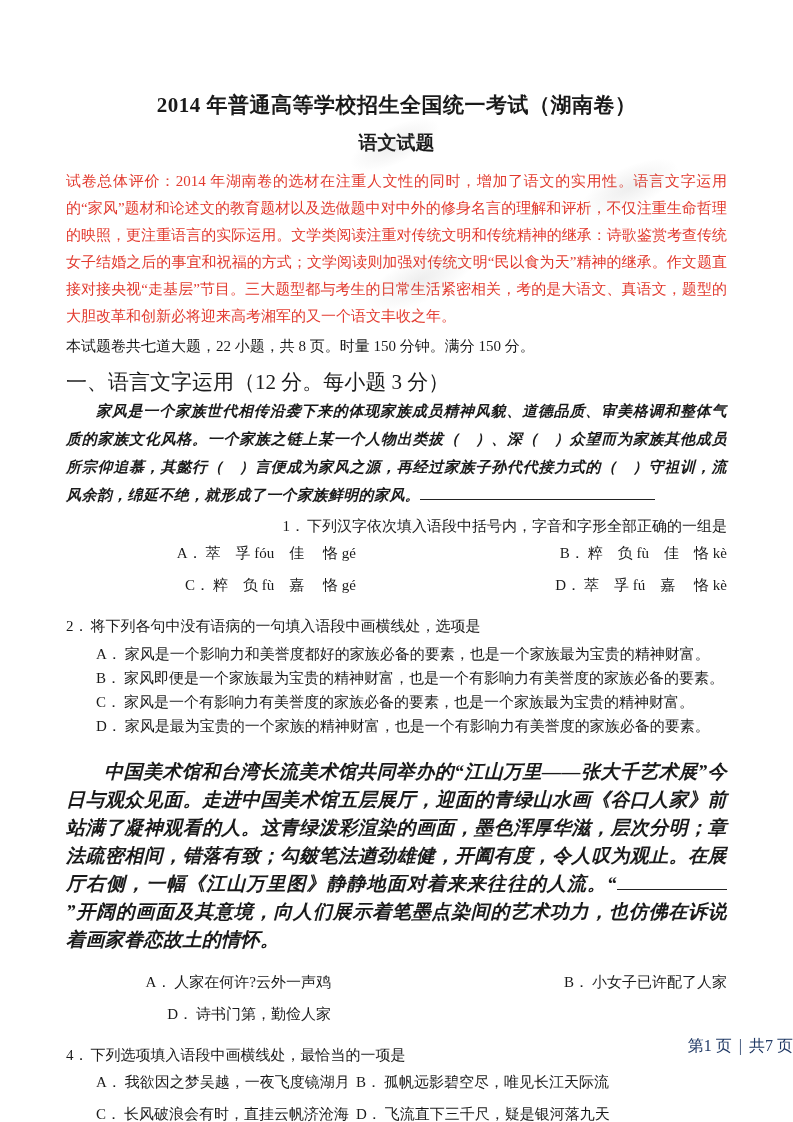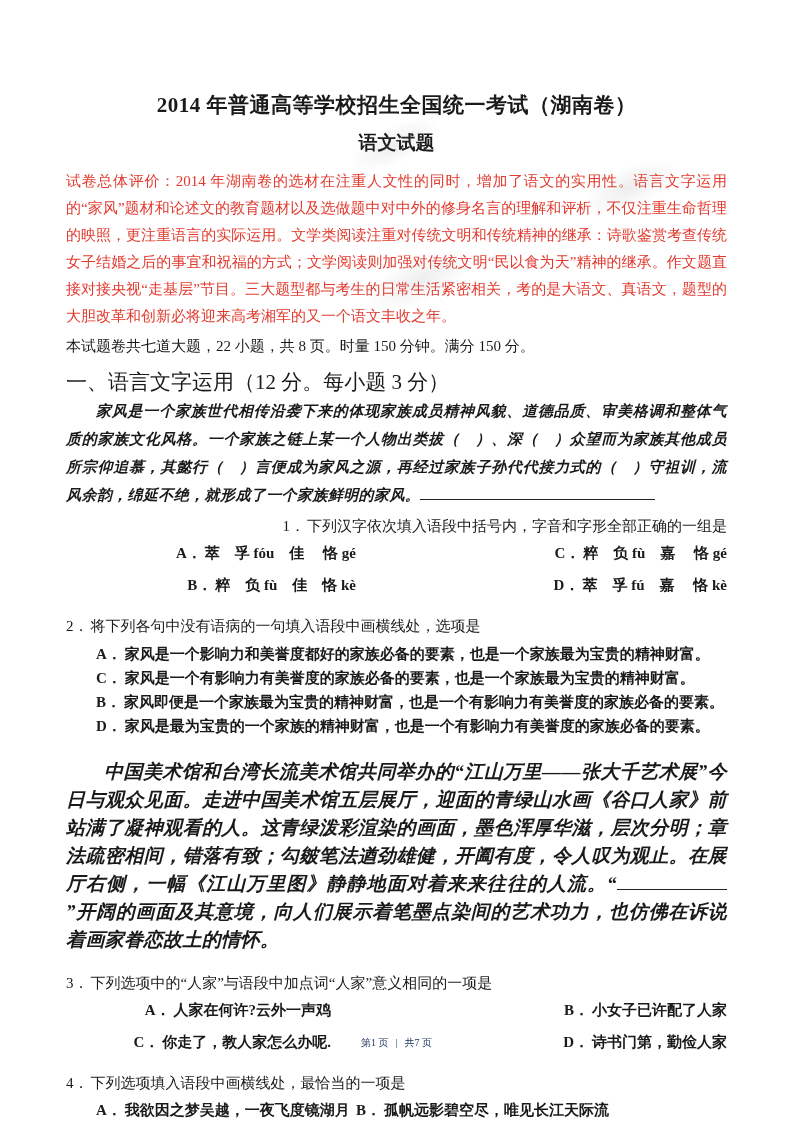--- a/index.html
+++ b/index.html
@@ -29,29 +29,29 @@
 
   .blank { display: inline-block; border-bottom: 1.4px solid #222; height: 0.95em; vertical-align: baseline; }
   .blank.long { width: 235px; }
   .blank.short { width: 110px; }
 
   .question { margin-top: 17px; }
   .question.q1 { margin-top: 5px; text-align: right; }
   .stem { font-size: 15px; line-height: 24px; }
   .stem .qnum { margin-right: 2px; }
 
-  .opts { margin-left: 30px; margin-top: 4px; font-size: 15px; font-weight: bold; }
+  .opts { margin-left: 30px; margin-top: 4px; font-size: 15px; }
   .opts-grid { display: grid; grid-template-columns: 260px 1fr; row-gap: 9px; line-height: 23px; }
   .opts-grid.narrow { grid-template-columns: 235px 1fr; text-align: right; }
   .opts-list .opt { line-height: 24px; }
   .opt-label { margin-right: 3px; }
 
   .footer {
     position: absolute; left: 0; top: 1036px; width: 100%;
-    text-align: center; font-size: 10px; color: var(--navy, #1f3864);
+    text-align: right; font-size: 16px; color: var(--navy, #1f3864);
   }
   .footer .sep { margin: 0 7px; }
 
   .wm {
     position: absolute; pointer-events: none;
     background: radial-gradient(closest-side, rgba(120,120,120,0.13), rgba(120,120,120,0) 75%);
     transform: rotate(-25deg);
   }
   .wm1 { left: 340px; top: 250px; width: 160px; height: 60px; }
   .wm2 { left: 560px; top: 160px; width: 140px; height: 55px; }
@@ -74,44 +74,42 @@
   <p class="info">本试题卷共七道大题，22 小题，共 8 页。时量 150 分钟。满分 150 分。</p>
 
   <p class="section-heading">一、语言文字运用（12 分。每小题 3 分）</p>
 
   <p class="passage first"><span>家风是一个家族世代相传沿袭下来的体现家族成员精神风貌、道德品质、审美格调和整体气质的家族文化风格。一个家族之链上某一个人物出类拔（　）、深（　）众望而为家族其他成员所宗仰追慕，其懿行（　）言便成为家风之源，再经过家族子孙代代接力式的（　）守祖训，流风余韵，绵延不绝，就形成了一个家族鲜明的家风。</span><span class="blank long"></span></p>
 
   <div class="question q1">
     <p class="stem"><span class="qnum">1．</span><span>下列汉字依次填入语段中括号内，字音和字形全部正确的一组是</span></p>
     <div class="opts opts-grid">
       <div class="opt"><span class="opt-label">A．</span><span>萃　孚 fóu　佳　 恪 gé</span></div>
+      <div class="opt"><span class="opt-label">B．</span><span>粹　负 fù　佳　恪 kè</span></div>
       <div class="opt"><span class="opt-label">C．</span><span>粹　负 fù　嘉　 恪 gé</span></div>
-      <div class="opt"><span class="opt-label">B．</span><span>粹　负 fù　佳　恪 kè</span></div>
       <div class="opt"><span class="opt-label">D．</span><span>萃　孚 fú　嘉　 恪 kè</span></div>
     </div>
   </div>
 
   <div class="question">
     <p class="stem"><span class="qnum">2．</span><span>将下列各句中没有语病的一句填入语段中画横线处，选项是</span></p>
     <div class="opts opts-list">
       <div class="opt"><span class="opt-label">A．</span><span>家风是一个影响力和美誉度都好的家族必备的要素，也是一个家族最为宝贵的精神财富。</span></div>
+      <div class="opt"><span class="opt-label">B．</span><span>家风即便是一个家族最为宝贵的精神财富，也是一个有影响力有美誉度的家族必备的要素。</span></div>
       <div class="opt"><span class="opt-label">C．</span><span>家风是一个有影响力有美誉度的家族必备的要素，也是一个家族最为宝贵的精神财富。</span></div>
-      <div class="opt"><span class="opt-label">B．</span><span>家风即便是一个家族最为宝贵的精神财富，也是一个有影响力有美誉度的家族必备的要素。</span></div>
       <div class="opt"><span class="opt-label">D．</span><span>家风是最为宝贵的一个家族的精神财富，也是一个有影响力有美誉度的家族必备的要素。</span></div>
     </div>
   </div>
 
   <p class="passage second"><span>中国美术馆和台湾长流美术馆共同举办的“江山万里——张大千艺术展”今日与观众见面。走进中国美术馆五层展厅，迎面的青绿山水画《谷口人家》前站满了凝神观看的人。这青绿泼彩渲染的画面，墨色浑厚华滋，层次分明；章法疏密相间，错落有致；勾皴笔法遒劲雄健，开阖有度，令人叹为观止。在展厅右侧，一幅《江山万里图》静静地面对着来来往往的人流。“</span><span class="blank short"></span><span>”开阔的画面及其意境，向人们展示着笔墨点染间的艺术功力，也仿佛在诉说着画家眷恋故土的情怀。</span></p>
 
   <div class="question">
-    <p class="stem"><span class="qnum">3．</span><span>下列选项中的“人家”与语段中加点词“人家”意义相同的一项是</span></p>
     <div class="opts opts-grid narrow">
       <div class="opt"><span class="opt-label">A．</span><span>人家在何许?云外一声鸡</span></div>
       <div class="opt"><span class="opt-label">B．</span><span>小女子已许配了人家</span></div>
-      <div class="opt"><span class="opt-label">C．</span><span>你走了，教人家怎么办呢.</span></div>
       <div class="opt"><span class="opt-label">D．</span><span>诗书门第，勤俭人家</span></div>
     </div>
   </div>
 
   <div class="question">
     <p class="stem"><span class="qnum">4．</span><span>下列选项填入语段中画横线处，最恰当的一项是</span></p>
     <div class="opts opts-grid">
       <div class="opt"><span class="opt-label">A．</span><span>我欲因之梦吴越，一夜飞度镜湖月</span></div>
       <div class="opt"><span class="opt-label">B．</span><span>孤帆远影碧空尽，唯见长江天际流</span></div>
       <div class="opt"><span class="opt-label">C．</span><span>长风破浪会有时，直挂云帆济沧海</span></div>

